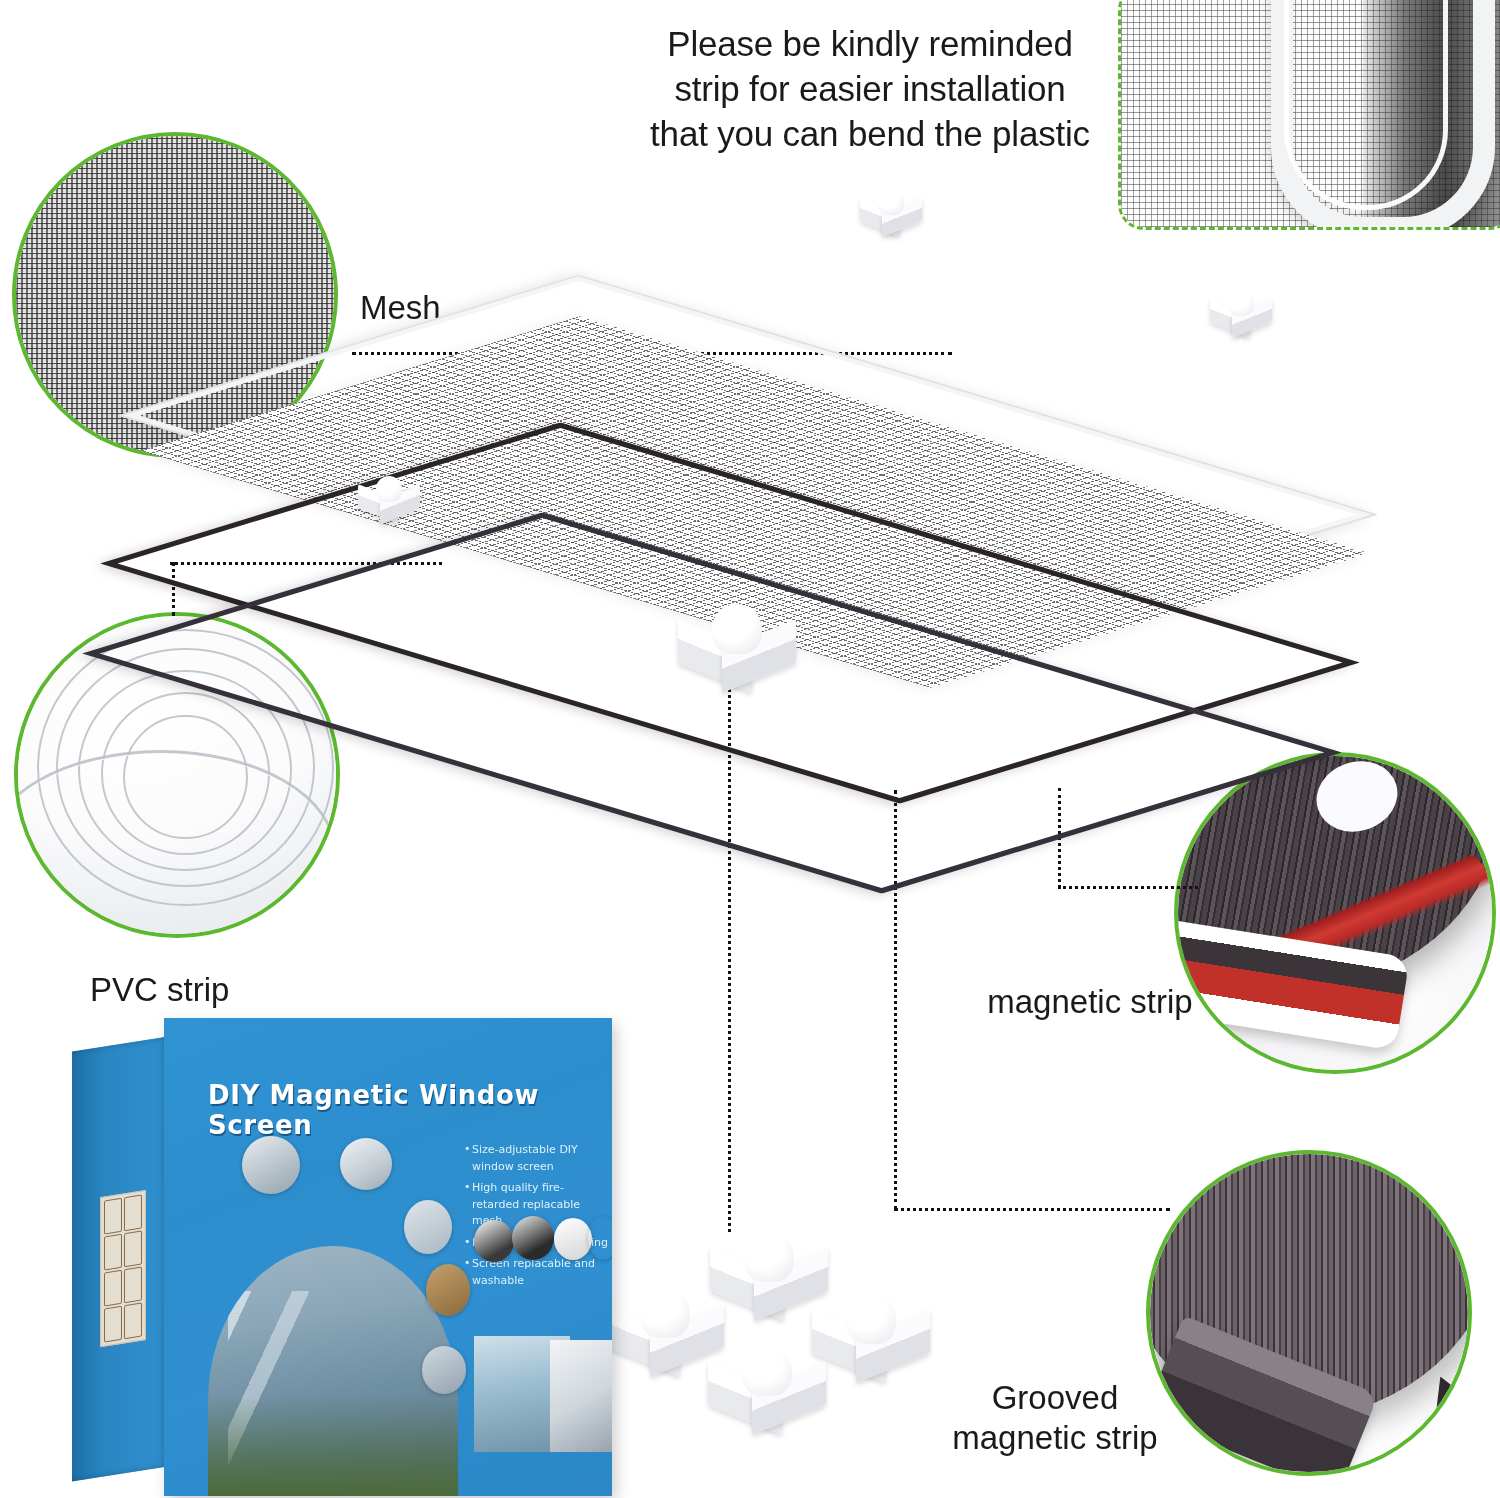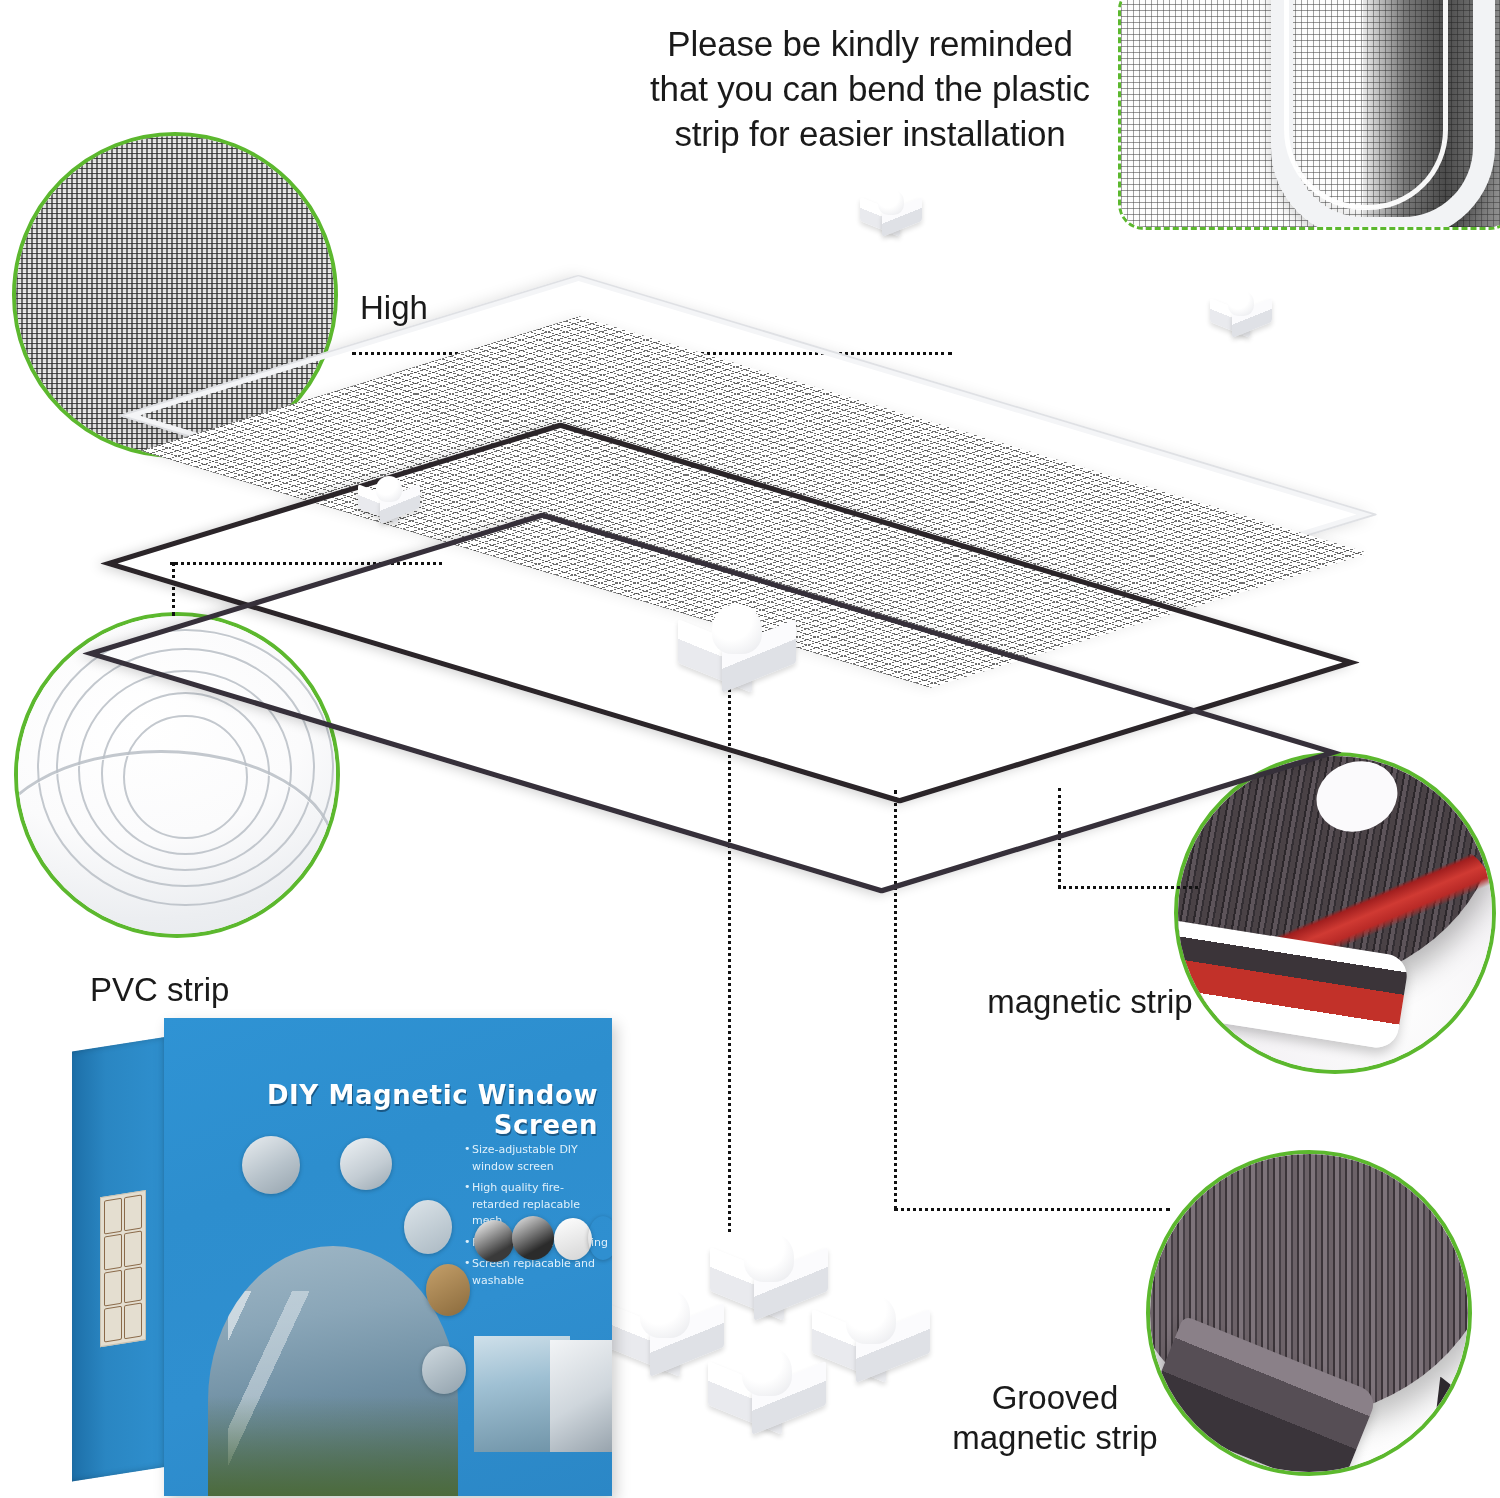--- a/index.html
+++ b/index.html
@@ -279,21 +279,21 @@
     position:absolute;left:92px;top:0;width:448px;height:478px;
     background:linear-gradient(160deg,#2f93d4 0%,#2d8ece 32%,#2f8fd0 62%,#2b87c6 100%);
     overflow:hidden;
     box-shadow:4px 6px 14px rgba(0,0,0,.2);
   }
   .box-title{
     position:absolute;left:44px;top:62px;width:390px;
     font-size:26px;font-weight:700;color:#ffffff;
     letter-spacing:.6px;
     text-shadow:1px 2px 0 rgba(20,70,110,.75);
-    text-align:right;
+    text-align:left;
     font-family:"DejaVu Sans",sans-serif;
   }
   .box-bullets{
     position:absolute;left:300px;top:124px;width:145px;
     font-size:11px;line-height:1.5;color:#dff0fb;
     font-family:"DejaVu Sans",sans-serif;
   }
   .box-bullets li{margin-bottom:5px;list-style:none;position:relative;padding-left:8px;}
   .box-bullets li::before{content:"•";position:absolute;left:0;top:-1px;}
   .box-bullets ul{margin:0;padding:0;}
@@ -334,35 +334,35 @@
     background:linear-gradient(150deg,#f2f4f6 0%,#cfd6dc 50%,#8d9aa4 100%);
   }
 </style>
 </head>
 <body>
 
 <div class="stage">
 
   <div class="abs headline">
     <div>Please be kindly reminded</div>
+    <div>strip for easier installation</div>
     <div>that you can bend the plastic</div>
-    <div>strip for easier installation</div>
   </div>
 
   <div class="abs bend-inset">
     <div class="bend-mesh"></div>
     <div class="bend-dark"></div>
     <div class="bend-u"></div>
     <div class="bend-u-hl"></div>
   </div>
 
   <div class="abs circ" style="left:12px;top:132px;width:326px;height:326px;">
     <div class="mesh-fill"></div>
   </div>
-  <div class="abs lbl" style="left:360px;top:288px;">High</div>
+  <div class="abs lbl" style="left:360px;top:288px;">Mesh</div>
 
   <div class="abs lead-h" style="left:352px;top:352px;width:600px;"></div>
 
   <div class="abs circ" style="left:14px;top:612px;width:326px;height:326px;">
     <div class="pvc-fill">
       <div class="pvc-ring" style="left:6%;top:4%;width:92%;height:86%;"></div>
       <div class="pvc-ring" style="left:12%;top:10%;width:80%;height:74%;"></div>
       <div class="pvc-ring" style="left:19%;top:17%;width:66%;height:62%;"></div>
       <div class="pvc-ring" style="left:26%;top:24%;width:52%;height:50%;"></div>
       <div class="pvc-ring" style="left:33%;top:31%;width:38%;height:38%;"></div>

